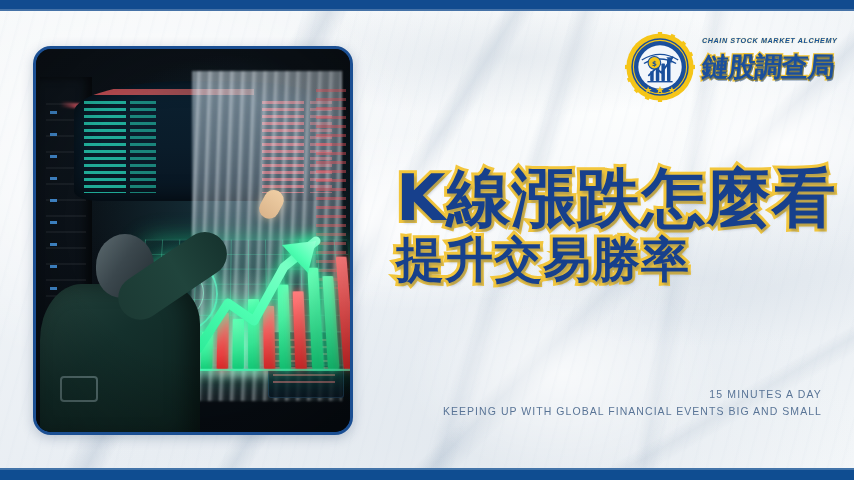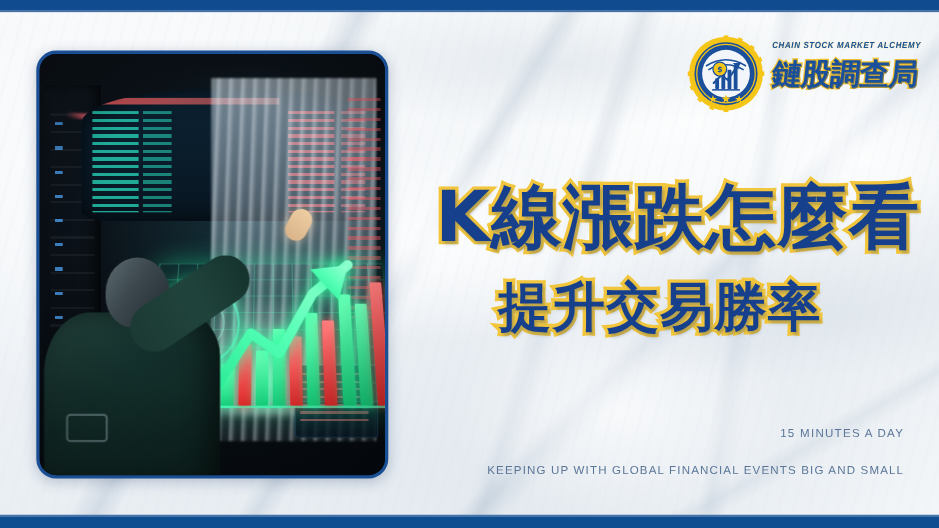--- a/index.html
+++ b/index.html
@@ -354,41 +354,40 @@
   }
   .hl-1 {
     font-size: 64px;
     letter-spacing: 1px;
     line-height: 1.08;
   }
   .hl-2 {
     font-size: 48px;
     letter-spacing: 1px;
     line-height: 1.12;
-    margin-top: 20px;
-    text-align: center;
+    margin-top: 0;
     padding-right: 26px;
   }
 
   
   .tagline {
     position: absolute;
     right: 32px;
     top: 388px;
     text-align: right;
     color: #5d789b;
   }
   .tg-1 {
     font-size: 10.5px;
     letter-spacing: 1.15px;
     font-weight: 500;
     color: #5a7597;
   }
   .tg-2 {
-    margin-top: 22px;
+    margin-top: 5px;
     font-size: 10.5px;
     letter-spacing: 1.05px;
     font-weight: 500;
     color: #5a7597;
   }
 </style>
 </head>
 <body>
 
 <div id="stage">

